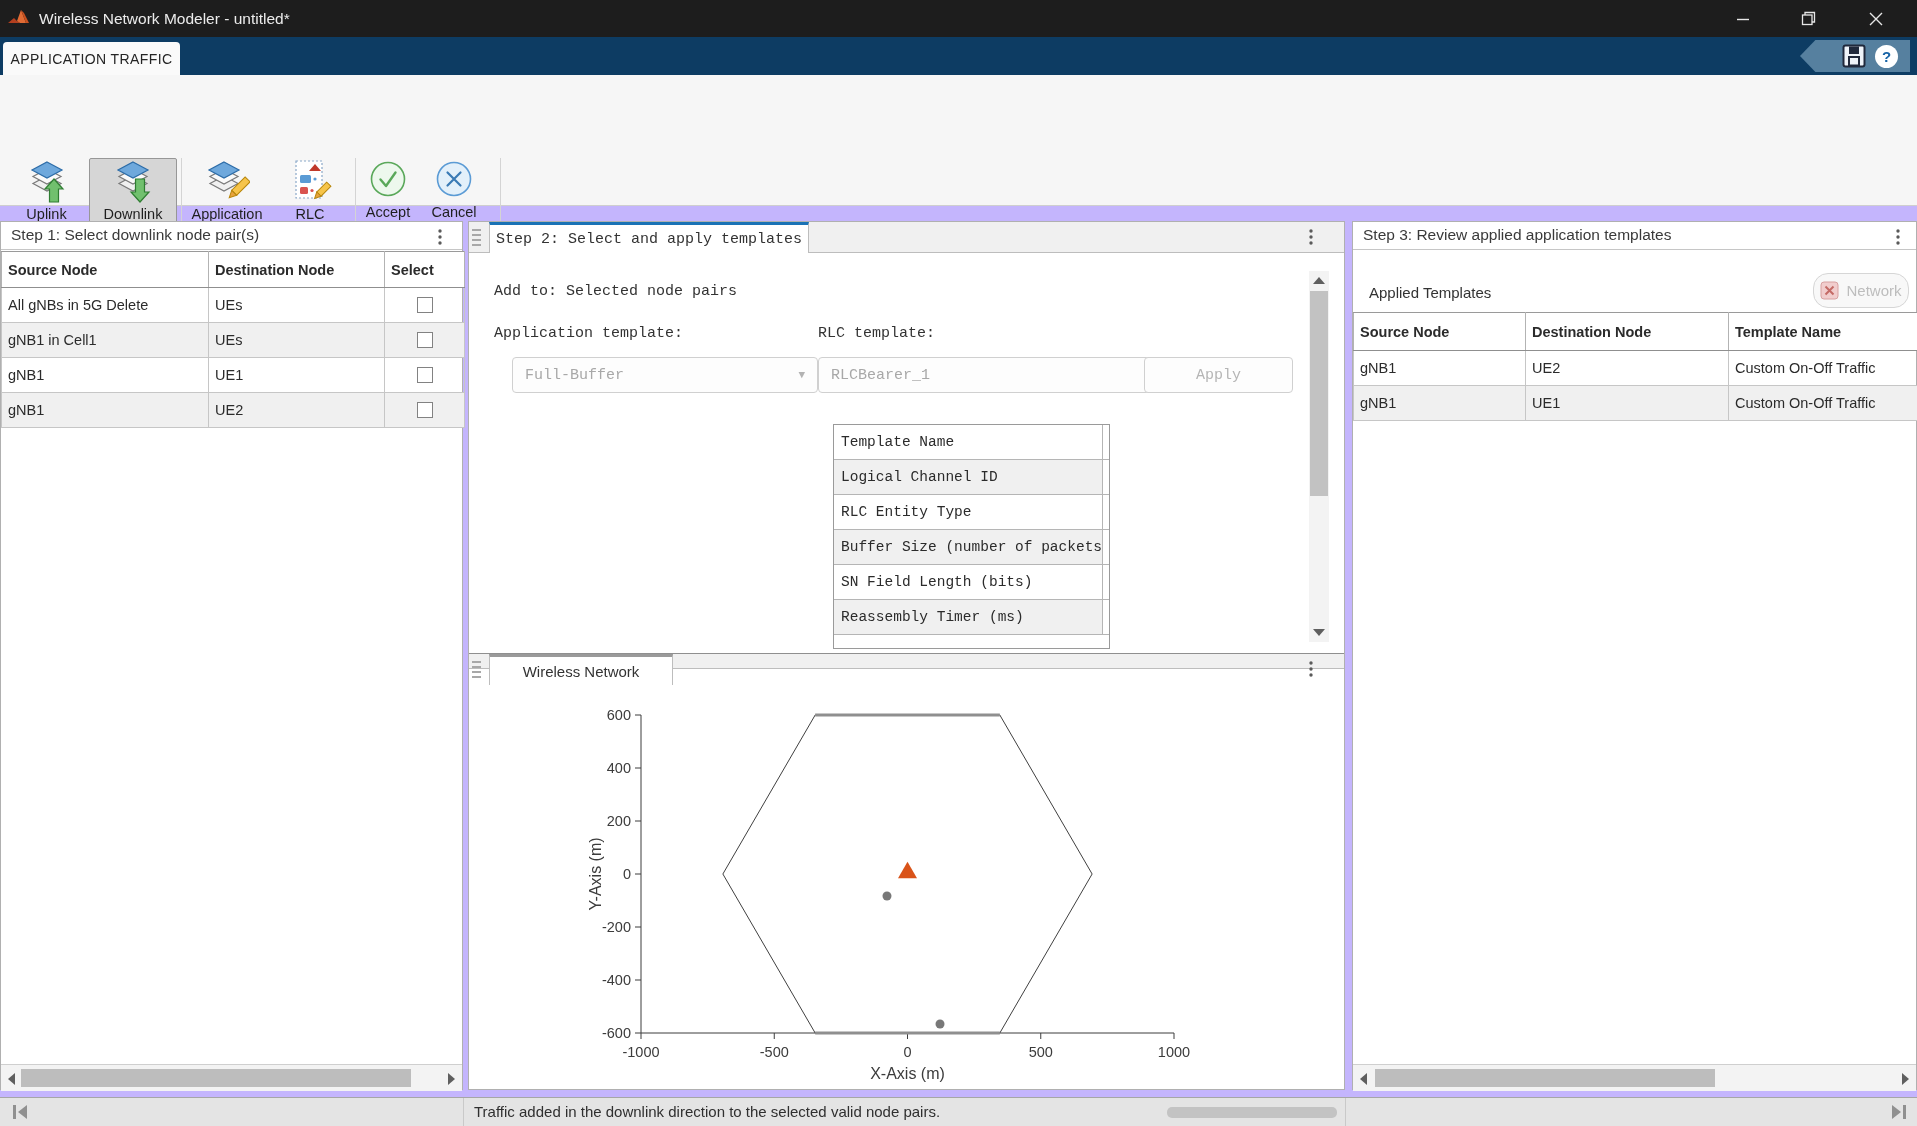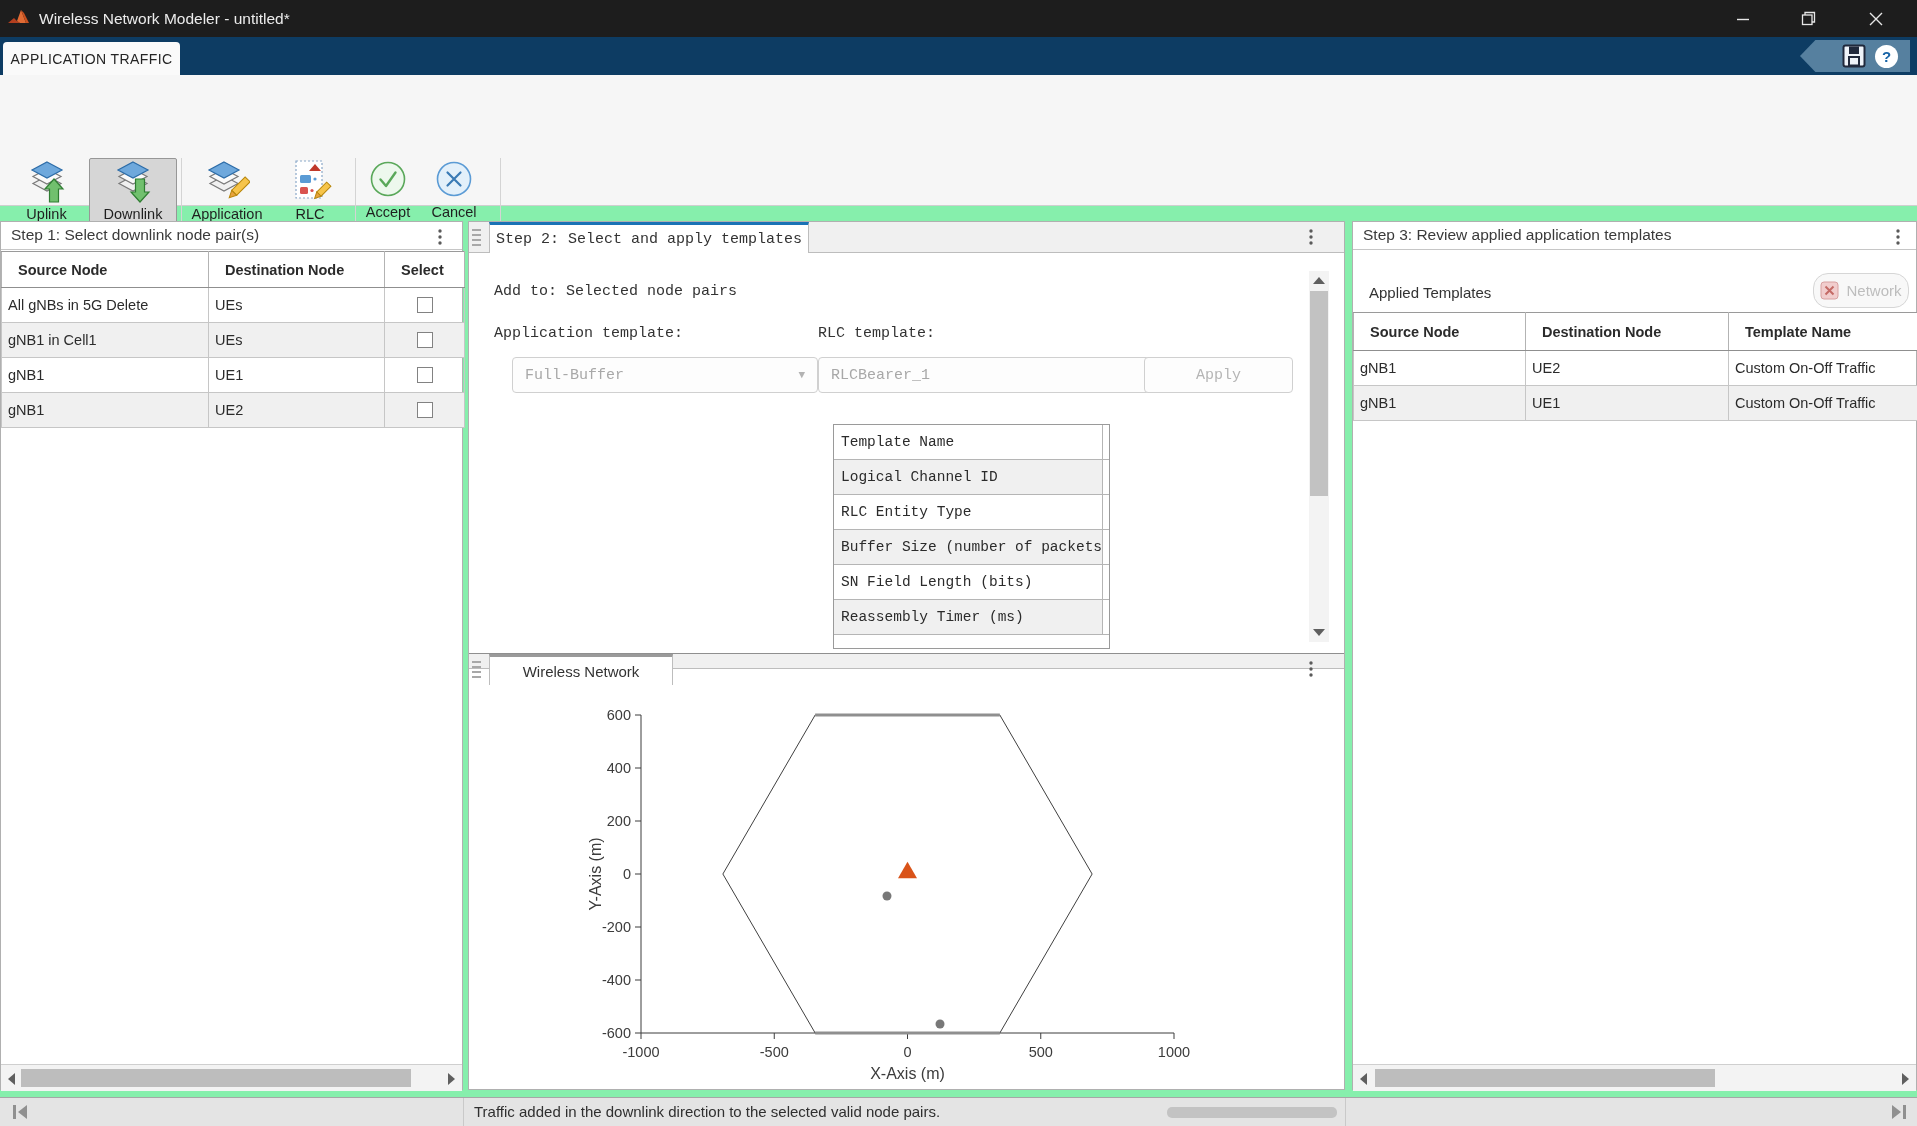--- a/index.html
+++ b/index.html
@@ -1,18 +1,18 @@
 <!DOCTYPE html>
 <html><head>
 <meta charset="utf-8">
 <style>
   * { margin:0; padding:0; box-sizing:border-box; }
   html,body { width:1917px; height:1126px; overflow:hidden; background:#ededed;
               font-family:"Liberation Sans", sans-serif; }
-  .app { position:relative; width:1917px; height:1126px; background:#86efac; }
+  .app { position:relative; width:1917px; height:1126px; background:#c4b5fd; }
 
   
   .titlebar { position:absolute; left:0; top:0; width:1917px; height:37px; background:#1d1d1d;
               display:flex; align-items:center; }
   .titlebar .logo { margin-left:8px; }
   .titlebar .title { color:#ececec; font-size:15.5px; margin-left:9px; }
   .winbtn { position:absolute; top:0; width:46px; height:37px; display:flex; align-items:center; justify-content:center; }
 
   
   .ribbon-band { position:absolute; left:0; top:37px; width:1917px; height:38px; background:#0d3c63; }
@@ -43,21 +43,21 @@
   #panel-step1 { left:0; width:463px; }
   #panel-middle { left:468px; width:877px; }
   #panel-step3 { left:1352px; width:565px; }
 
   .panel-header { position:relative; height:28px; border-bottom:1px solid #c6c6c6; background:#fff; }
   .panel-header .ph-text { position:absolute; left:10px; top:4px; font-size:15.5px; color:#3a3a3a; }
   .kebab { position:absolute; top:6px; width:16px; height:18px; display:flex; align-items:center; justify-content:center; }
 
   
   table.grid { border-collapse:collapse; table-layout:fixed; font-size:14.5px; color:#2b2b2b; }
-  table.grid th { font-weight:bold; text-align:left; padding:0 16px; border:1px solid #b3b3b3;
+  table.grid th { font-weight:bold; text-align:left; padding:0 6px; border:1px solid #b3b3b3;
                   border-top:1px solid #9a9a9a; border-bottom:1px solid #8f8f8f; background:#fff; }
   table.grid td { padding:0 6px; border:1px solid #c6c6c6; overflow:hidden; white-space:nowrap; }
   table.grid tr.alt td { background:#f0f0f0; }
   .checkbox { width:16px; height:16px; background:#fff; border:1px solid #828282; margin:0 auto; }
 
   #step1-table { position:absolute; left:0; top:29px; width:463px; }
   #step1-table th { height:36px; }
   #step1-table td { height:35px; }
 
   

